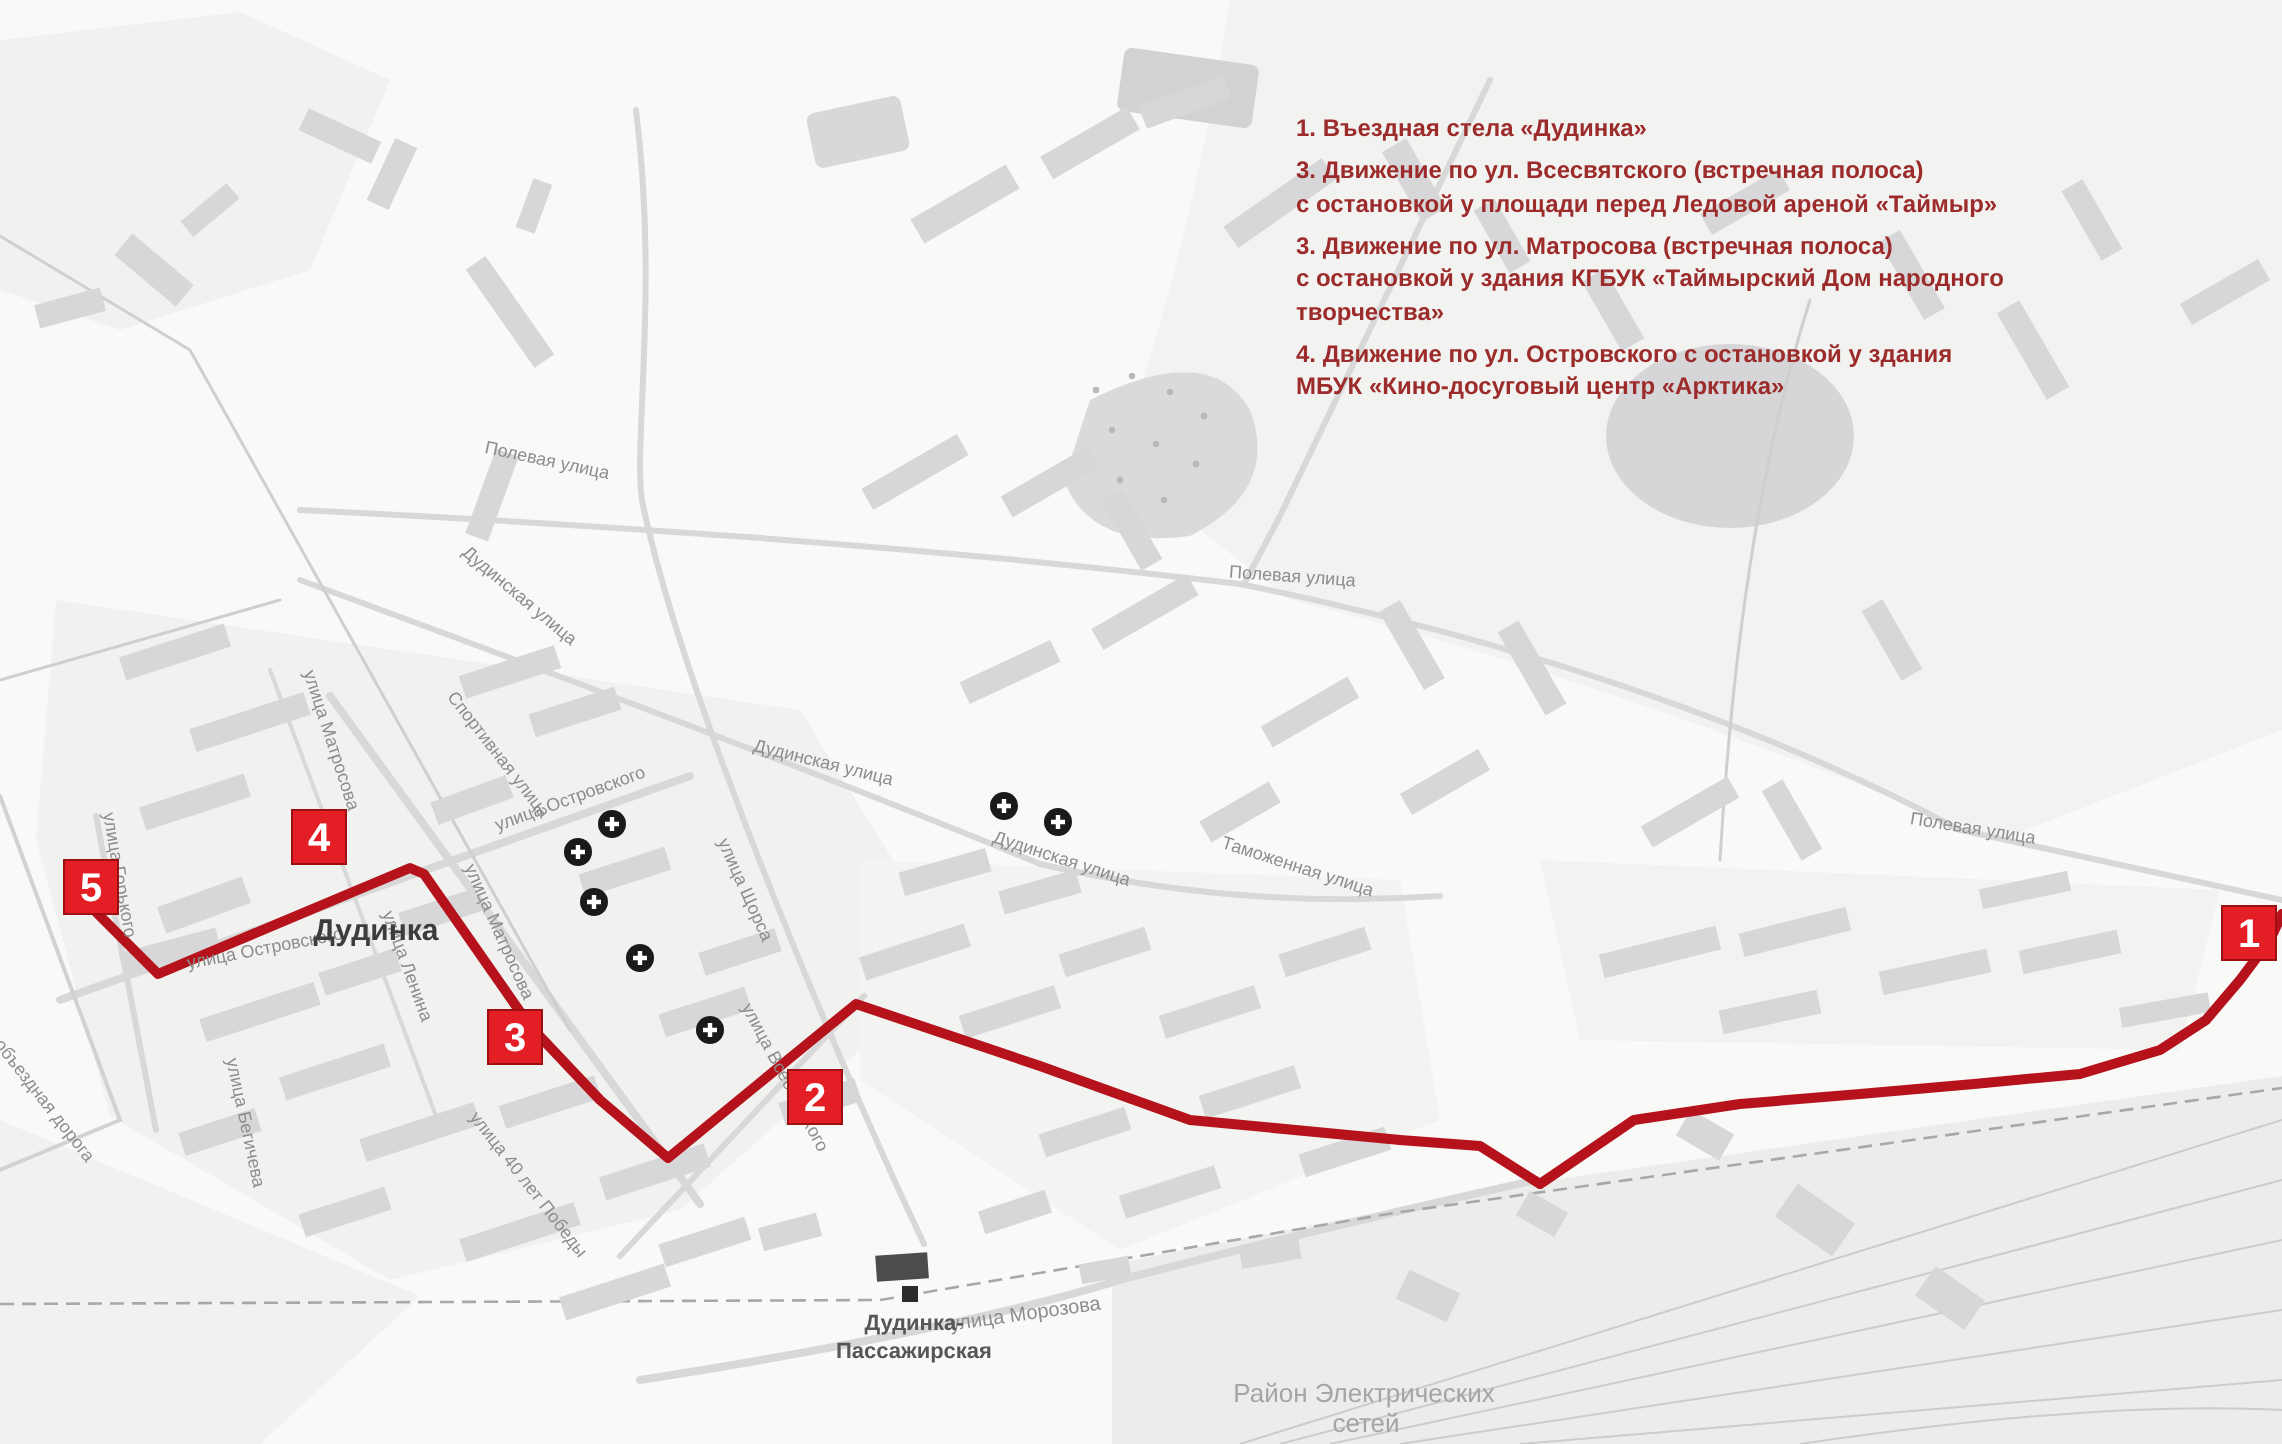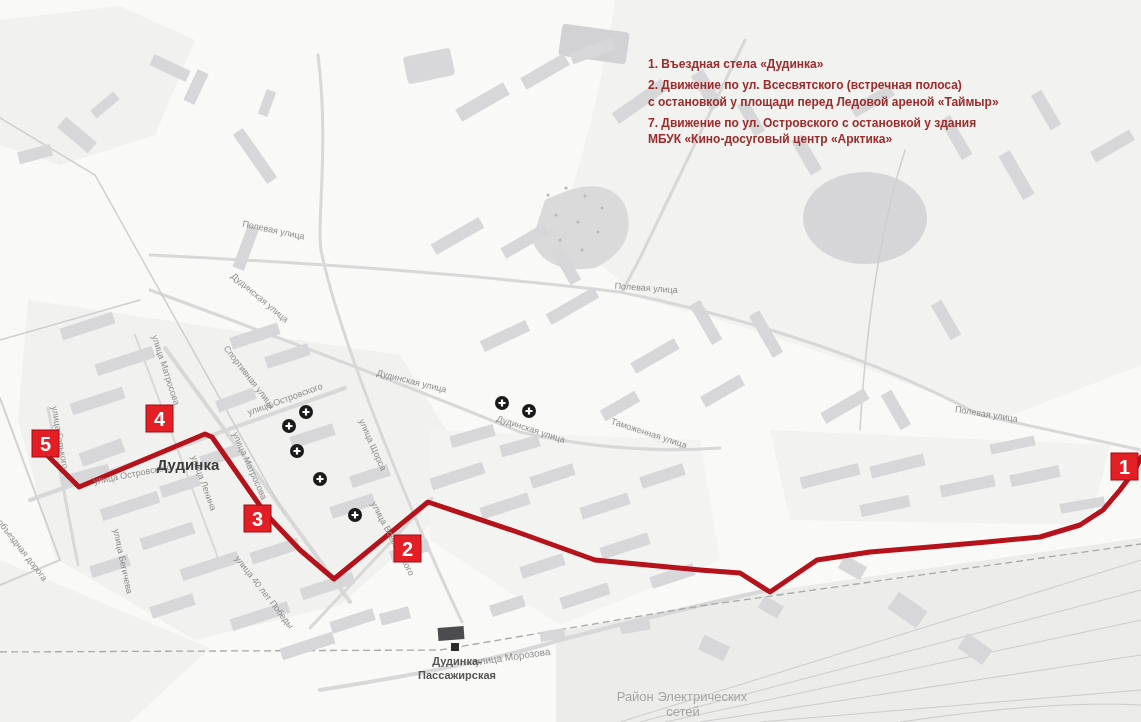--- a/index.html
+++ b/index.html
@@ -227,18 +227,21 @@
 
     <text x="457" y="665" font-size="11" font-weight="700" fill="#565656" text-anchor="middle">Дудинка-</text>
     <text x="457" y="679" font-size="11" font-weight="700" fill="#565656" text-anchor="middle">Пассажирская</text>
 
     <text x="682" y="701" font-size="13" fill="#a5a5a5" text-anchor="middle">Район Электрических</text>
     <text x="683" y="716" font-size="13" fill="#a5a5a5" text-anchor="middle">сетей</text>
   </svg>
 
   <div class="legend" id="legend" style="color: rgb(156, 43, 43);">
     <div class="legend-item">1. Въездная стела «Дудинка»</div>
-    <div class="legend-item">2. Движение по ул. Всесвятского (встречная полоса)
+    <div class="legend-item">3. Движение по ул. Всесвятского (встречная полоса)
 с остановкой у площади перед Ледовой ареной «Таймыр»</div>
-    <div class="legend-item">7. Движение по ул. Островского с остановкой у здания
+    <div class="legend-item">3. Движение по ул. Матросова (встречная полоса)
+с остановкой у здания КГБУК «Таймырский Дом народного
+творчества»</div>
+    <div class="legend-item">4. Движение по ул. Островского с остановкой у здания
 МБУК «Кино-досуговый центр «Арктика»</div>
   </div>
 </div>
 
 </body></html>

